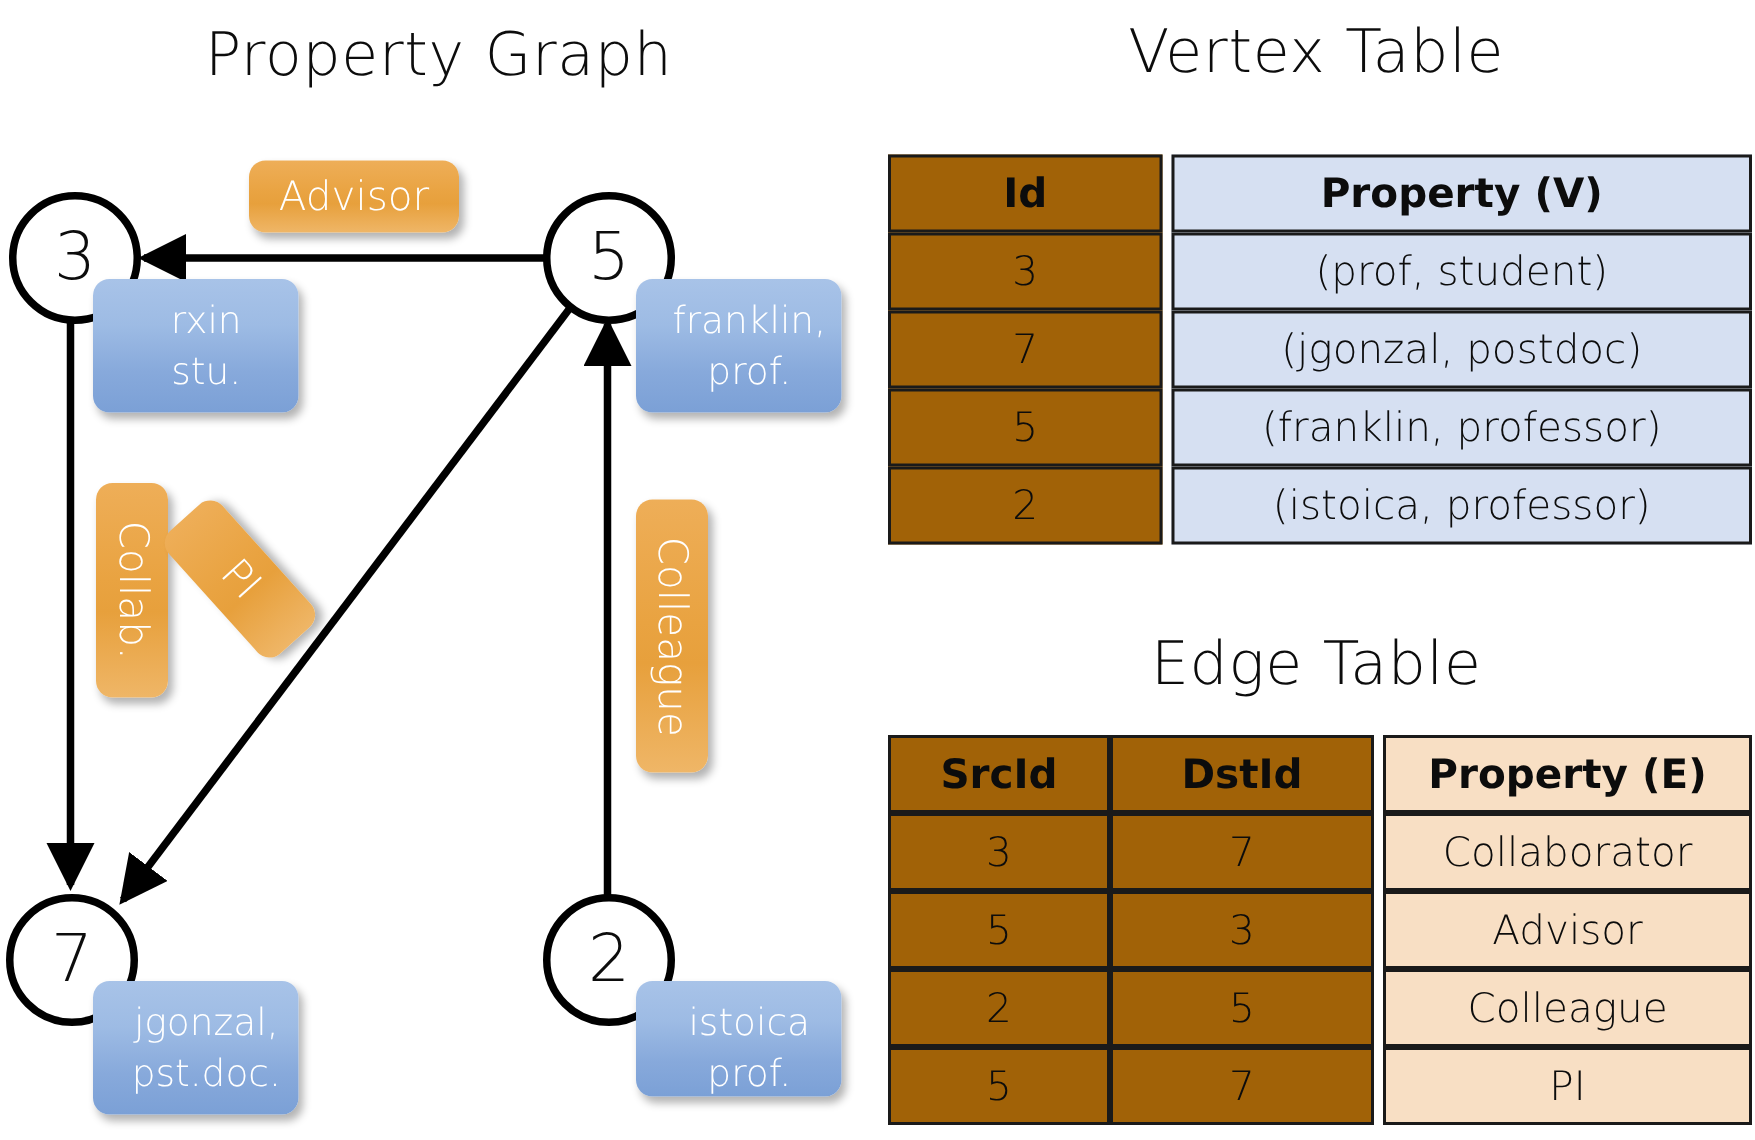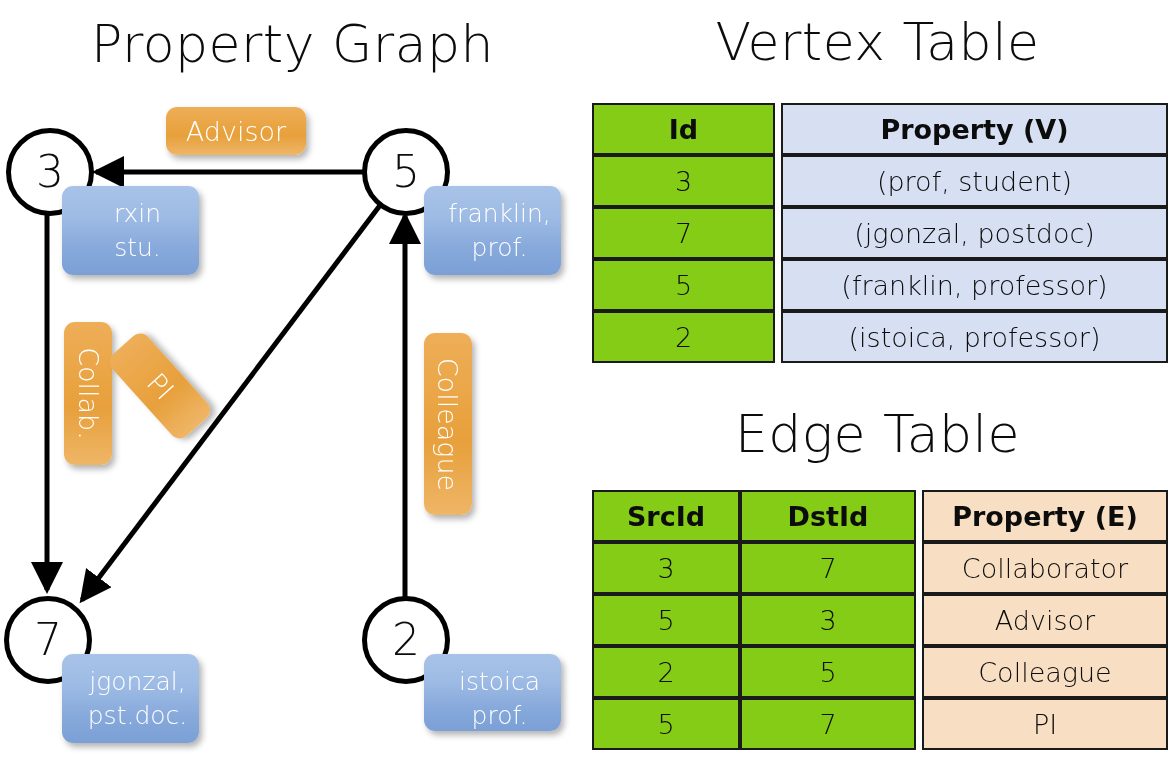--- a/index.html
+++ b/index.html
@@ -14,30 +14,30 @@
     overflow: hidden;
     font-family: "Liberation Sans", sans-serif;
     color: #000;
   }
 
   
   .big-title {
     position: absolute;
     font-family: "DejaVu Sans", sans-serif;
     font-weight: 300;
-    font-size: 52px;
+    font-size: 40px;
     letter-spacing: 0.5px;
     color: #0c0c0c;
     white-space: nowrap;
     text-align: center;
     font-stretch: normal;
   }
   #title-property-graph { left: 0;   top: 14px;  width: 585px; }
   #title-vertex-table   { left: 585px; top: 12px; width: 585px; }
-  #title-edge-table     { left: 585px; top: 404px; width: 585px; }
+  #title-edge-table     { left: 585px; top: 420px; width: 585px; }
 
   
   #graph-svg {
     position: absolute;
     left: 0; top: 0;
     width: 585px; height: 760px;
   }
 
   .node-circle {
     position: absolute;
@@ -100,21 +100,21 @@
   }
   .data-table td, .data-table th {
     border: 2px solid #1a1a1a;
     font-family: "DejaVu Sans", sans-serif;
     font-weight: 300;
     font-size: 27px;
     color: #0c0c0c;
     text-align: center;
     padding: 0;
     height: 48px;
-    background: #84cc16;
+    background: #a16207;
   }
   .data-table th {
     font-weight: 700;
     font-size: 27px;
   }
   .cell-blue  { background: #d6e0f2 !important; }
   .cell-peach { background: #f8dfc4 !important; }
   .gapcol { border: none !important; background: transparent !important; width: 4px; }
 
   #vertex-table { left: 592px; top: 103px; width: 576px; }

